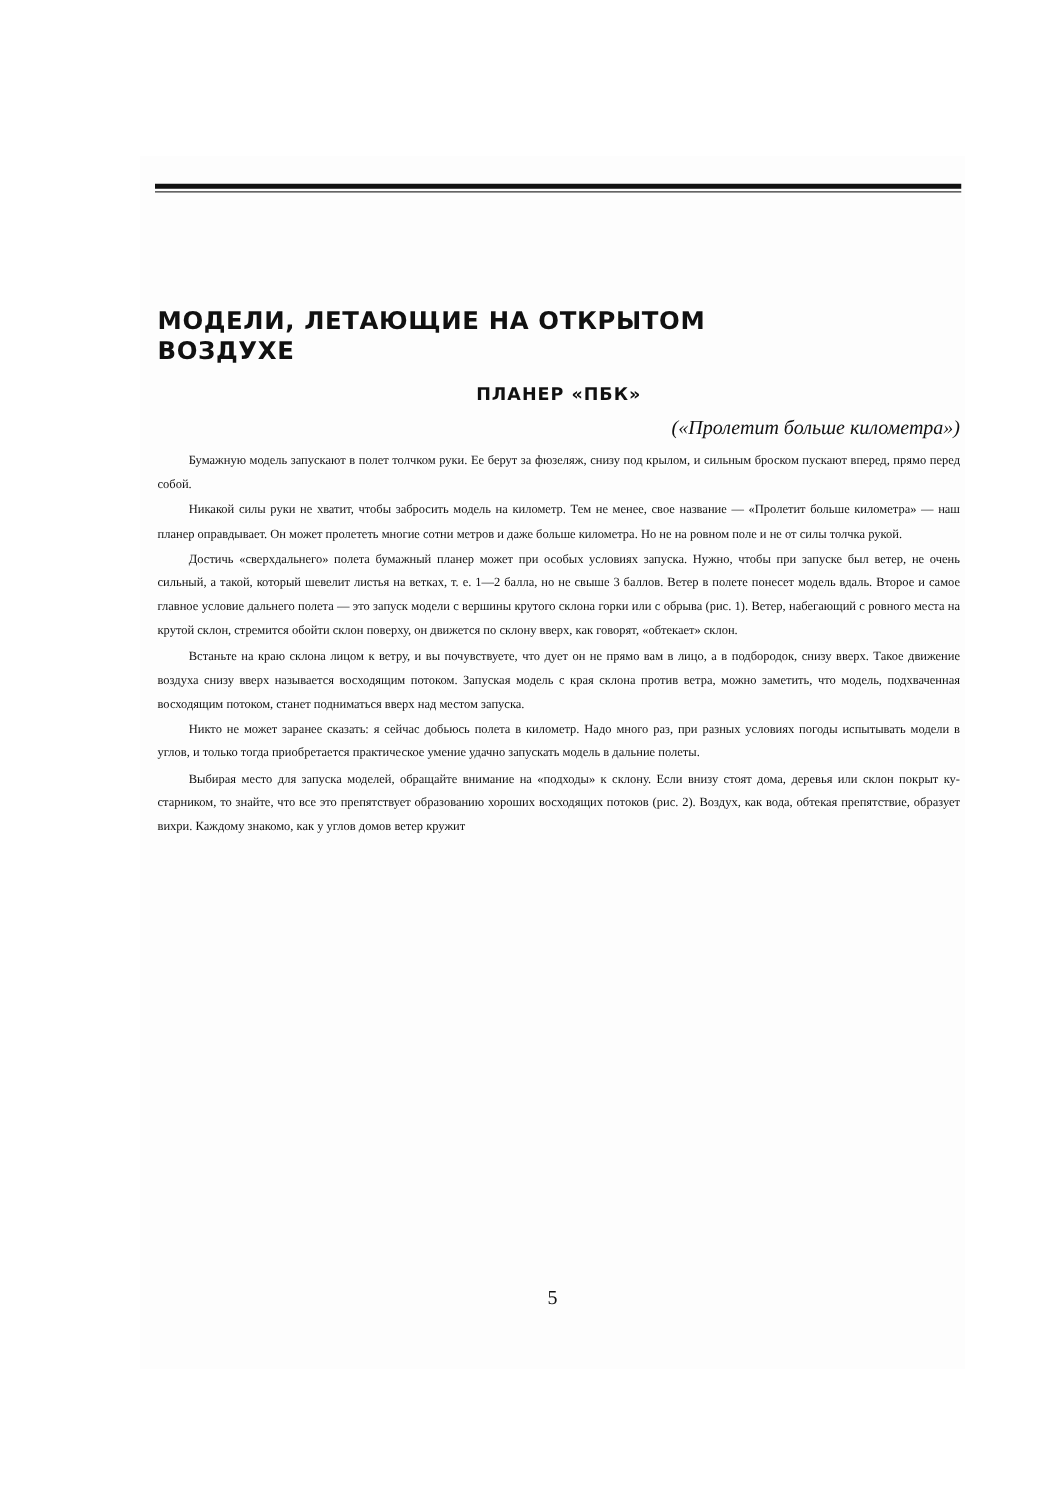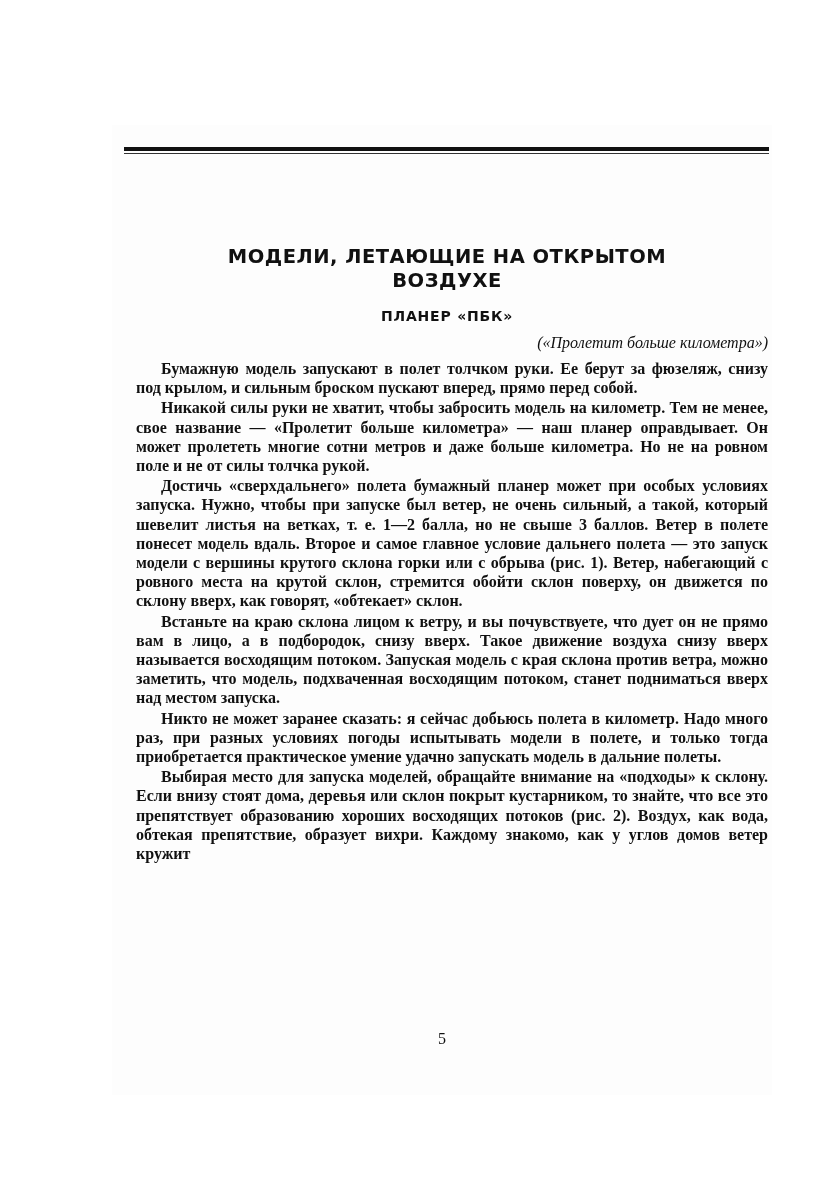--- a/index.html
+++ b/index.html
@@ -12,37 +12,37 @@
     position: absolute; left: 12px; top: 22px; width: 645px; height: 4px; background: #111;
   }
   .rule-thin {
     position: absolute; left: 12px; top: 28px; width: 645px; height: 1px; background: #333;
   }
   .text-block {
     position: absolute; left: 14px; top: 120px; width: 642px;
     font-family: "Liberation Serif", serif; color: #111;
   }
   .chapter-title {
-    text-align: center; font-family: "DejaVu Sans", sans-serif; font-weight: bold;
+    text-align: left; font-family: "DejaVu Sans", sans-serif; font-weight: bold;
     font-size: 19.5px; line-height: 24px; letter-spacing: 0.5px; margin: 0 0 14px 0;
   }
   .section-title {
     text-align: center; font-family: "DejaVu Sans", sans-serif; font-weight: bold;
     font-size: 14px; line-height: 18px; letter-spacing: 0.8px; margin: 0 0 8px 0;
   }
   .subtitle {
     text-align: right; font-style: italic; font-size: 16px; line-height: 20px; margin: 0 0 6px 0;
   }
   .subsection-title {
     text-align: center; font-family: "DejaVu Sans", sans-serif; font-weight: bold;
     font-size: 12.5px; line-height: 16px; letter-spacing: 0.8px; margin: 0 0 10px 0;
   }
   .para {
-    font-size: 16px; line-height: 19.2px; text-align: justify; text-indent: 25px;
-    margin: 0 0 1px 10px; hyphens: manual; font-weight: bold;
+    font-size: 10px; line-height: 19.2px; text-align: justify; text-indent: 25px;
+    margin: 0 0 1px 0; hyphens: manual;
   }
   .page-number {
     position: absolute; left: 0; width: 660px; top: 905px; text-align: center;
     font-family: "Liberation Serif", serif; font-size: 16px; color: #111;
   }
 </style>
 </head>
 <body>
 
 <div class="page">
@@ -54,18 +54,18 @@
       <div>МОДЕЛИ, ЛЕТАЮЩИЕ НА ОТКРЫТОМ</div>
       <div>ВОЗДУХЕ</div>
     </div>
     <div class="section-title">ПЛАНЕР «ПБК»</div>
     <div class="subtitle">(«Пролетит больше километра»)</div>
 
     <p class="para">Бумажную модель запускают в полет толчком руки. Ее берут за фюзеляж, снизу под крылом, и сильным броском пускают вперед, пря­мо перед собой.</p>
     <p class="para">Никакой силы руки не хватит, чтобы забросить модель на кило­метр. Тем не менее, свое название — «Пролетит больше километра» — наш планер оправдывает. Он может пролететь многие сотни метров и даже больше километра. Но не на ровном поле и не от силы толчка рукой.</p>
     <p class="para">Достичь «сверхдальнего» полета бумажный планер может при осо­бых условиях запуска. Нужно, чтобы при запуске был ветер, не очень сильный, а такой, который шевелит листья на ветках, т. е. 1—2 балла, но не свыше 3 баллов. Ветер в полете понесет модель вдаль. Второе и самое главное условие дальнего полета — это запуск модели с верши­ны крутого склона горки или с обрыва (рис. 1). Ветер, набегающий с ровного места на крутой склон, стремится обойти склон поверху, он движется по склону вверх, как говорят, «обтекает» склон.</p>
     <p class="para">Встаньте на краю склона лицом к ветру, и вы почувствуете, что ду­ет он не прямо вам в лицо, а в подбородок, снизу вверх. Такое движе­ние воздуха снизу вверх называется восходящим потоком. Запуская модель с края склона против ветра, можно заметить, что модель, под­хваченная восходящим потоком, станет подниматься вверх над ме­стом запуска.</p>
-    <p class="para">Никто не может заранее сказать: я сейчас добьюсь полета в кило­метр. Надо много раз, при разных условиях погоды испытывать моде­ли в полете, и только тогда приобретается практическое умение удач­но запускать модель в дальние полеты.</p>
+    <p class="para">Никто не может заранее сказать: я сейчас добьюсь полета в кило­метр. Надо много раз, при разных условиях погоды испытывать моде­ли в углов, и только тогда приобретается практическое умение удач­но запускать модель в дальние полеты.</p>
     <p class="para">Выбирая место для запуска моделей, обращайте внимание на «под­ходы» к склону. Если внизу стоят дома, деревья или склон покрыт ку­старником, то знайте, что все это препятствует образованию хороших восходящих потоков (рис. 2). Воздух, как вода, обтекая препятствие, образует вихри. Каждому знакомо, как у углов домов ветер кружит</p>
   </div>
 
   <div class="page-number">5</div>
 </div>
 
 </body></html>

